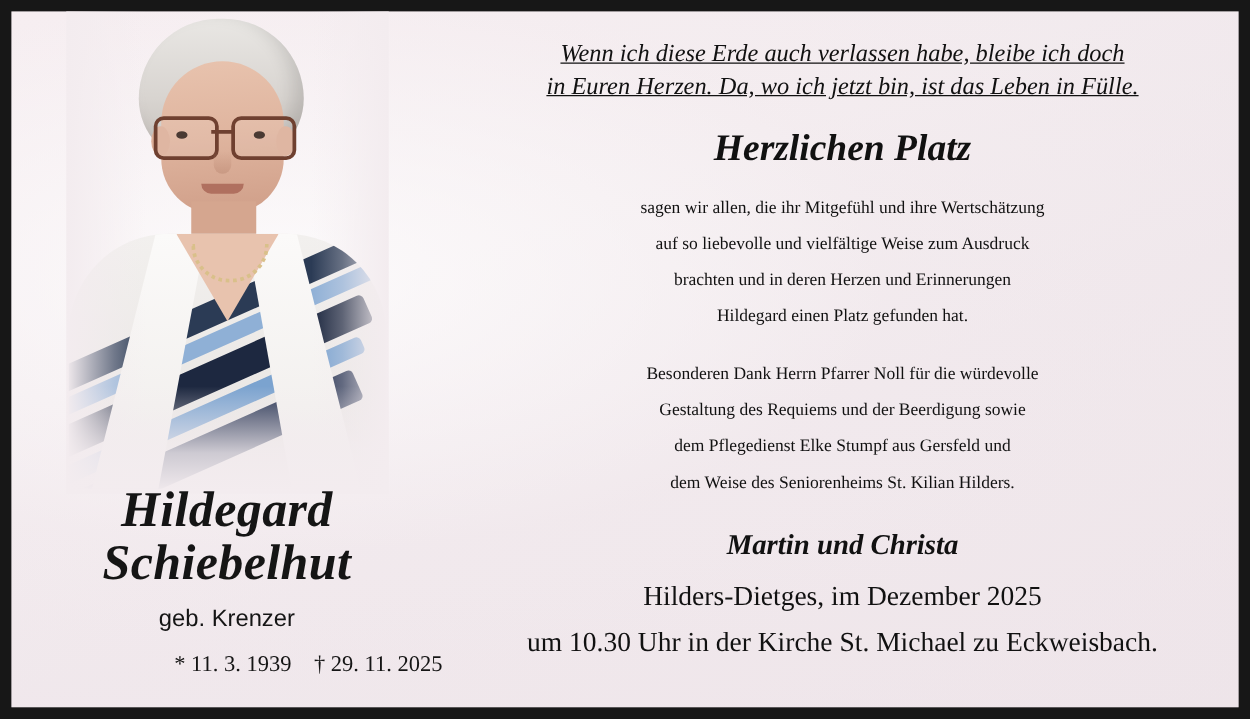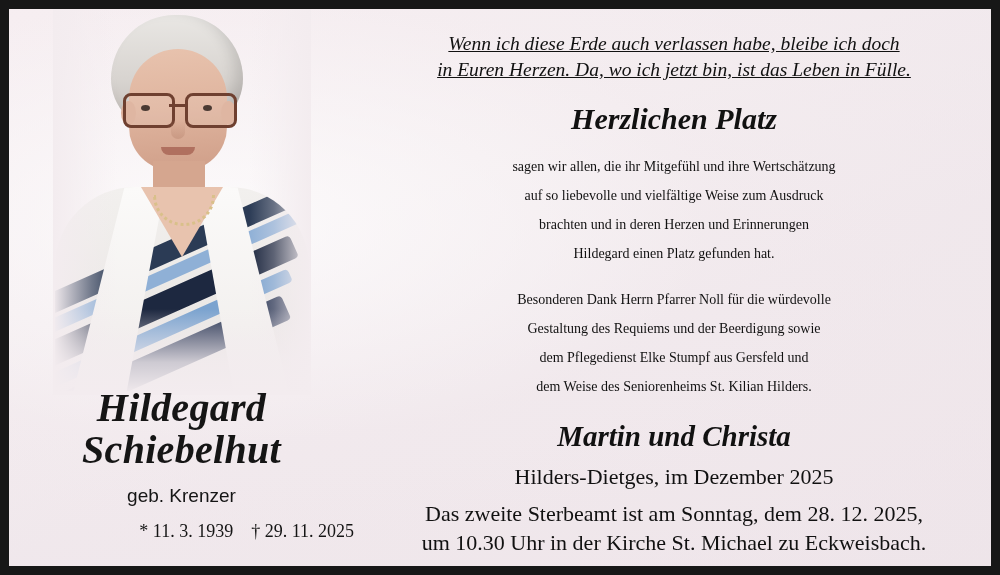--- a/index.html
+++ b/index.html
@@ -278,21 +278,21 @@
     font-size: 14px;
     line-height: 29px;
   }
   .para.second {
     margin-top: 17px;
   }
   .family {
     margin-top: 20px;
     font-weight: bold;
     font-style: italic;
-    font-size: 29px;
+    font-size: 23px;
     line-height: 30px;
   }
   .place-date {
     margin-top: 12px;
     font-size: 22px;
     line-height: 28px;
   }
   .service {
     margin-top: 8px;
     font-size: 22px;
@@ -373,17 +373,16 @@
       <div>dem Weise des Seniorenheims St. Kilian Hilders.</div>
     </div>
 
     <div class="family">
       <div>Martin und Christa</div>
     </div>
 
     <div class="place-date">Hilders-Dietges, im Dezember 2025</div>
 
     <div class="service">
-      <div>Das zweite Sterbeamt ist am Sonntag, dem 28. 12. 2025,</div>
       <div>um 10.30 Uhr in der Kirche St. Michael zu Eckweisbach.</div>
     </div>
   </div>
 </div>
 
 </body></html>

